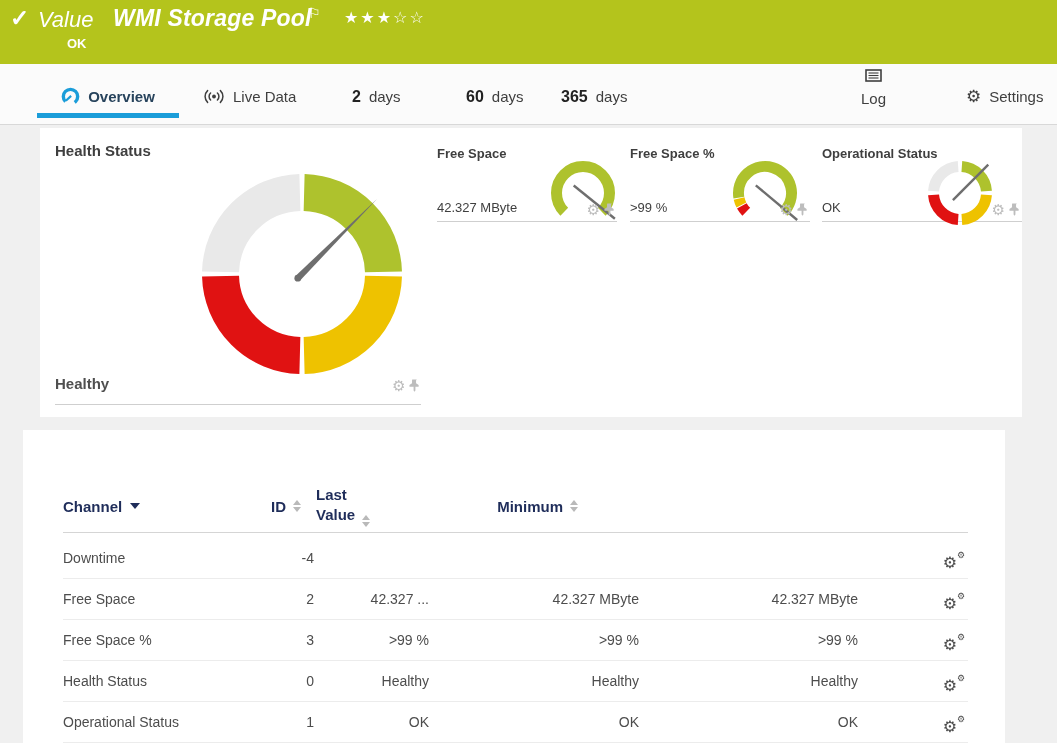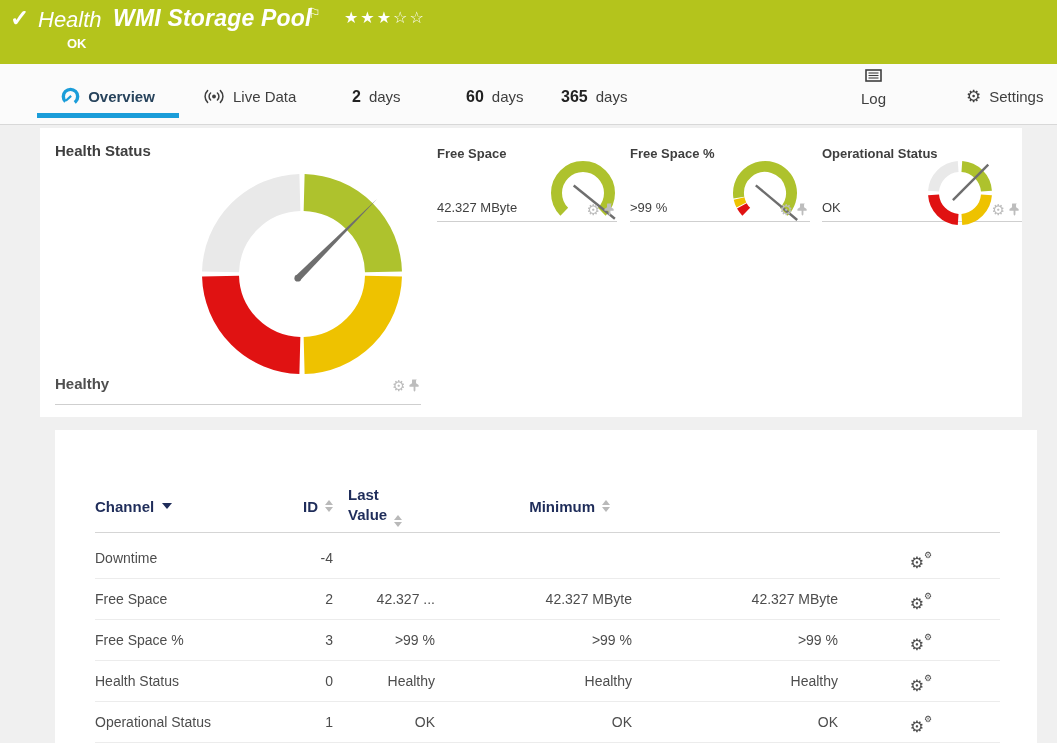--- a/index.html
+++ b/index.html
@@ -31,21 +31,21 @@
   .tab-30d { left:466px; }
   .tab-365d { left:561px; }
   .tab-historic { left:669px;margin-top:40px; }
   .tab-log { left:861px;flex-direction:column; }
   .tab-settings { left:966px; }
   .tab .glyph { font-size:17px; color:#3f3f3f; }
 
   
   .panel { position:absolute; background:#fff; }
   .gauge-panel { left:40px; top:128px; width:982px; height:289px; }
-  .table-panel { left:55px; top:430px; width:982px; height:313px; }
+  .table-panel { left:23px; top:430px; width:982px; height:313px; }
 
   .gauge-panel h2 { position:absolute; left:15px; top:14px; margin:0; font-size:15px; font-weight:bold; color:#3f3f3f; }
   .big-gauge { position:absolute; left:152px; top:36px; }
   .big-value { position:absolute; left:15px; top:247px; font-size:15px; font-weight:bold; color:#4f4f4f; }
   .big-sep   { position:absolute; left:15px; top:276px; width:366px; height:0; border-top:1px solid #cfcfcf; }
   .big-controls { position:absolute; left:352px; top:250px; }
 
   .controls { display:flex; align-items:center; gap:4px; }
   .controls .gear { font-size:15px; color:var(--icon-light); line-height:1; cursor:pointer; }
 
@@ -60,21 +60,21 @@
   .mini-fs svg.minigauge { left:108px; }
   .mini-fsp svg.minigauge { left:97px; }
   .mini-os svg.minigauge { left:100px; }
   .mini .controls { position:absolute; right:2px; bottom:4px; z-index:2; }
 
   
   .thead, .trow { display:grid; grid-template-columns:180px 58px 102px 197px 206px 1fr; align-items:center; }
   .thead { position:absolute; left:40px; width:905px; top:50px; height:53px; border-bottom:1px solid #d5d5d5;
            font-size:15px; font-weight:bold; color:var(--header-navy); }
   .tbody { position:absolute; left:40px; width:905px; top:108px; }
-  .trow { height:41px; border-bottom:1px solid #ececec; font-size:14px; color:#4d4d4d; }
+  .trow { height:41px; border-bottom:1px solid #ececec; font-size:14px; color:#4d4d4d;gap:13px; }
   .th { display:flex; align-items:center; cursor:pointer; }
   .th-channel { justify-content:flex-start; }
   .th-id, .th-min, .th-max { justify-content:flex-end; }
   .th-min { padding-right:22px; } .th-max { padding-right:16px; }
   .th-last { justify-content:center; text-align:left; }
   .th-last .lv-wrap { width:72px; line-height:1.35; }
   .td-id, .td-last, .td-min, .td-max { text-align:right; }
   .td-gear { padding-left:86px; }
 
   .sortpair { display:inline-flex; flex-direction:column; gap:2px; margin-left:7px; }
@@ -90,21 +90,21 @@
   .gearpair .g2 { position:absolute; left:0; bottom:-2px; font-size:9px; color:#4d4d4d; line-height:1; }
 
   svg .seg { fill:none; }
   svg .needle-line { stroke:var(--needle-gray); stroke-width:2.4; }
 </style>
 </head>
 <body>
 
 <header class="topbar">
   <span class="check">✓</span>
-  <span class="type">Health</span>
+  <span class="type">Value</span>
   <span class="title">WMI Storage Pool</span>
   <span class="flag">⚐</span>
   <span class="stars">★★★☆☆</span>
   <span class="status">OK</span>
 </header>
 
 <nav class="tabbar">
   <div class="tab tab-live">
     <svg width="22" height="15" viewBox="0 0 22 15">
       <circle cx="11" cy="7.5" r="1.9" fill="#3f3f3f"></circle>

